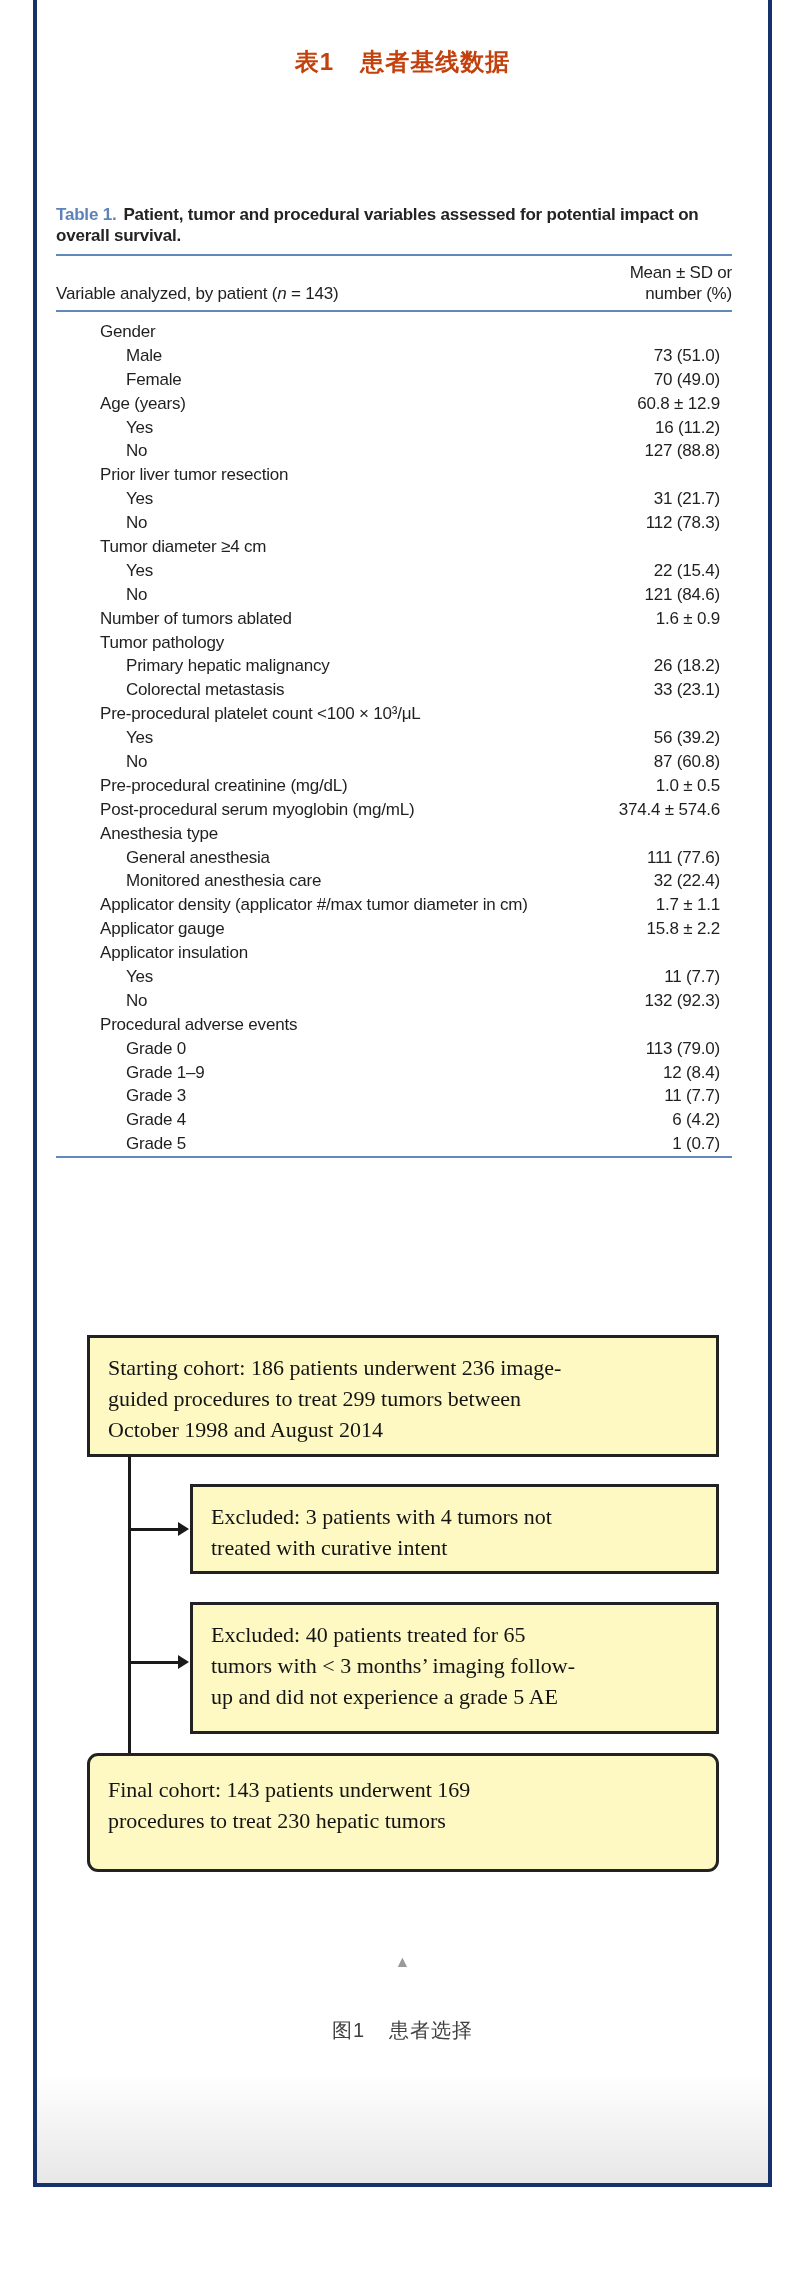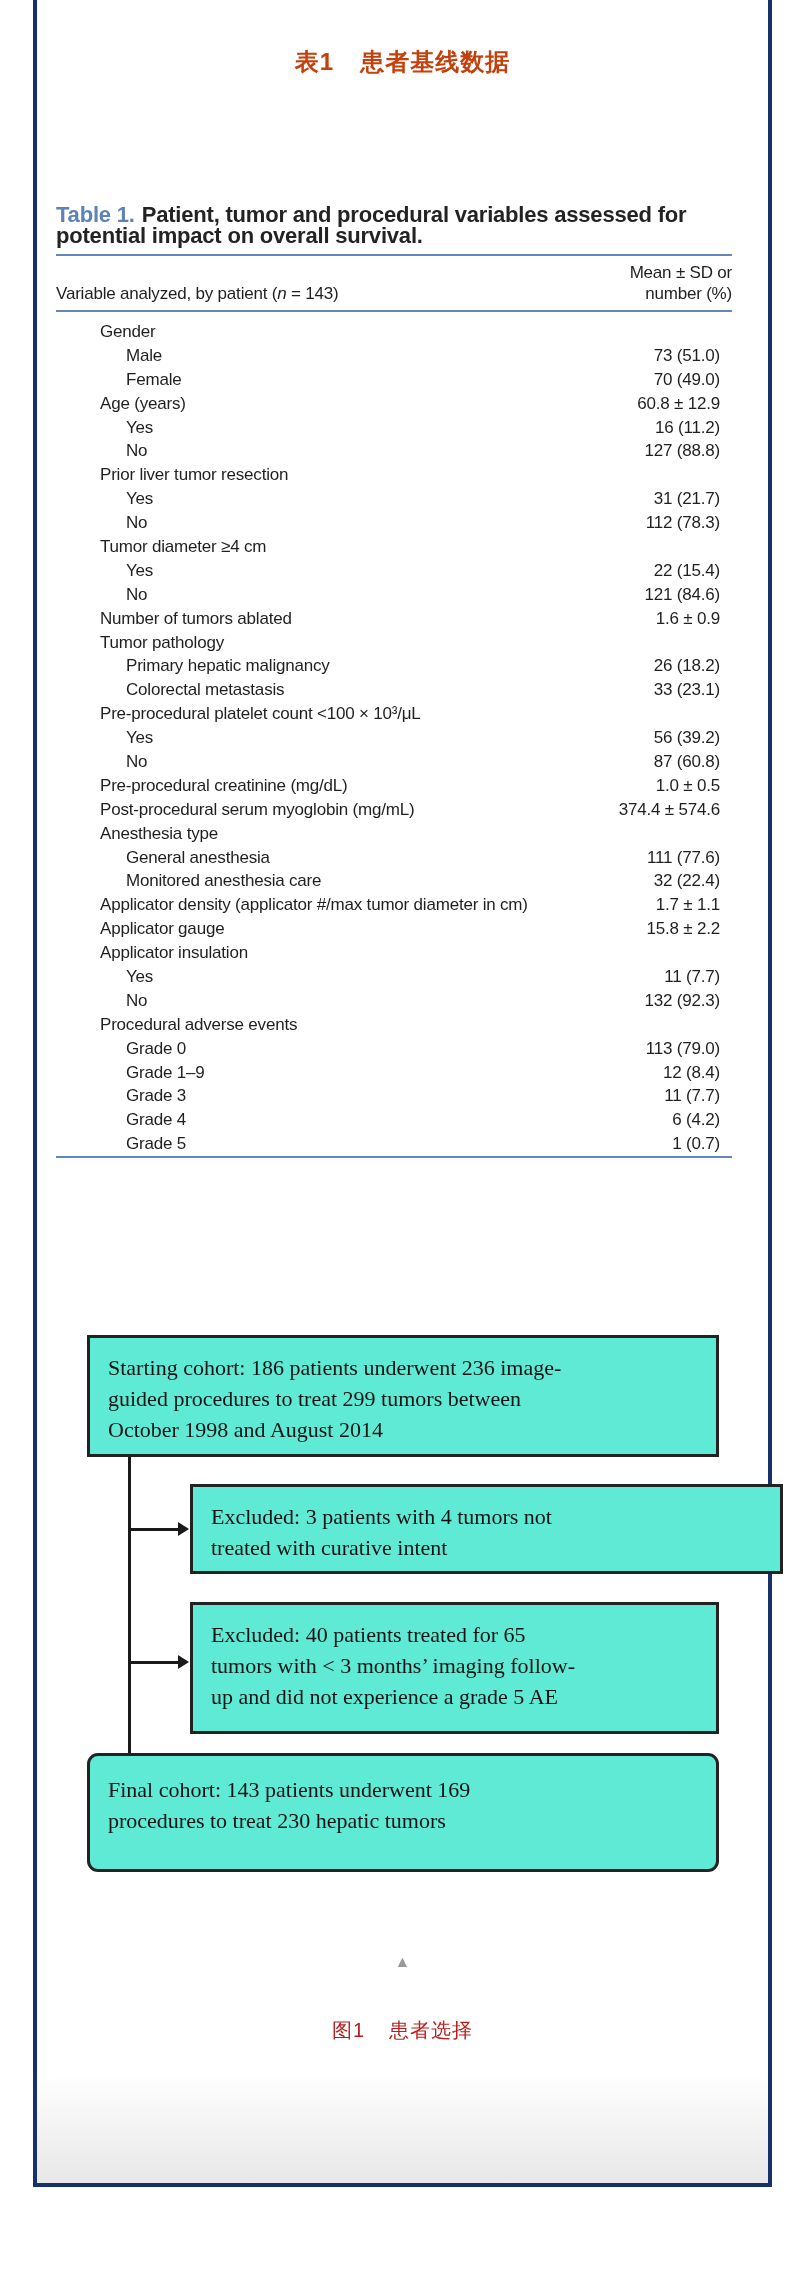--- a/index.html
+++ b/index.html
@@ -7,56 +7,56 @@
         font-family:"Liberation Sans",sans-serif;}
   .card{position:absolute;left:33px;top:-20px;width:739px;height:2207px;box-sizing:border-box;
         border:4px solid #17316d;
         background:linear-gradient(180deg,#ffffff 0%,#ffffff 95%,#e7e7e7 100%);}
   
   .doc-title{position:absolute;top:45px;left:37px;width:731px;text-align:center;
              font-size:24px;font-weight:bold;color:#c2410c;line-height:34px;letter-spacing:1px;}
   .doc-title .t-label{margin-right:26px;}
   
   .tablewrap{position:absolute;left:56px;top:204px;width:676px;color:#1f1f1f;}
-  .tbl-caption{font-size:22px;font-weight:700;line-height:21px;color:#232323;letter-spacing:-0.2px;}
+  .tbl-caption{font-size:17px;font-weight:700;line-height:21px;color:#232323;letter-spacing:-0.2px;}
   .cap-label{color:#5c82b8;margin-right:7px;}
   .rule{height:2px;background:#6288bb;}
   .rule.top{margin-top:8px;}
   .thead{display:flex;justify-content:space-between;align-items:flex-end;
          padding:6px 0 6px 0;font-size:17px;letter-spacing:-0.2px;}
   .thead .h-left{padding-bottom:0;}
   .thead .h-right{text-align:right;line-height:21px;}
   .h-left i{font-style:italic;}
   .tbody{padding-top:8px;}
   .trow{display:flex;justify-content:space-between;align-items:center;height:23.9px;
         font-size:17px;letter-spacing:-0.2px;white-space:nowrap;margin-left:44px;}
   .trow .tlabel{flex:1 1 auto;overflow:hidden;}
   .trow.indent .tlabel{padding-left:26px;}
   .trow .tvalue{flex:0 0 auto;padding-right:12px;}
   .rule.bottom{margin-top:0px;}
   
-  .fbox{position:absolute;box-sizing:border-box;border:3px solid #222222;background:#5eead4;
+  .fbox{position:absolute;box-sizing:border-box;border:3px solid #222222;background:#fef9c3;
         font-family:"Liberation Serif",serif;font-size:22px;line-height:31px;color:#141414;
         padding:14px 16px 10px 18px;white-space:pre-line;}
   .fbox.b1{left:87px;top:1335px;width:632px;height:122px;}
-  .fbox.b2{left:190px;top:1484px;width:593px;height:90px;}
+  .fbox.b2{left:190px;top:1484px;width:529px;height:90px;}
   .fbox.b3{left:190px;top:1602px;width:529px;height:132px;}
   .fbox.b4{left:87px;top:1753px;width:632px;height:119px;padding-top:18px;border-radius:11px;}
   .vline{position:absolute;left:128px;top:1457px;width:3px;height:298px;background:#1a1a1a;}
   .harrow{position:absolute;left:128px;width:51px;height:3px;background:#1a1a1a;}
   .harrow.a1{top:1528px;}
   .harrow.a2{top:1661px;}
   .harrow::after{content:"";position:absolute;right:-10px;top:-6px;width:0;height:0;
                  border-left:11px solid #1a1a1a;border-top:7px solid transparent;
                  border-bottom:7px solid transparent;}
   
   .collapse-tri{position:absolute;top:1952px;left:37px;width:731px;text-align:center;
                 font-size:16px;line-height:20px;color:#9a9a9a;cursor:pointer;}
   .fig-caption{position:absolute;top:2016px;left:37px;width:731px;text-align:center;
-               font-size:20px;line-height:28px;color:#b91c1c;letter-spacing:1px;}
+               font-size:20px;line-height:28px;color:#404040;letter-spacing:1px;}
   .fig-caption .f-label{margin-right:24px;}
 </style>
 </head>
 <body>
 
 <div class="page">
 
   <div class="card"></div>
 
   <div class="doc-title">

